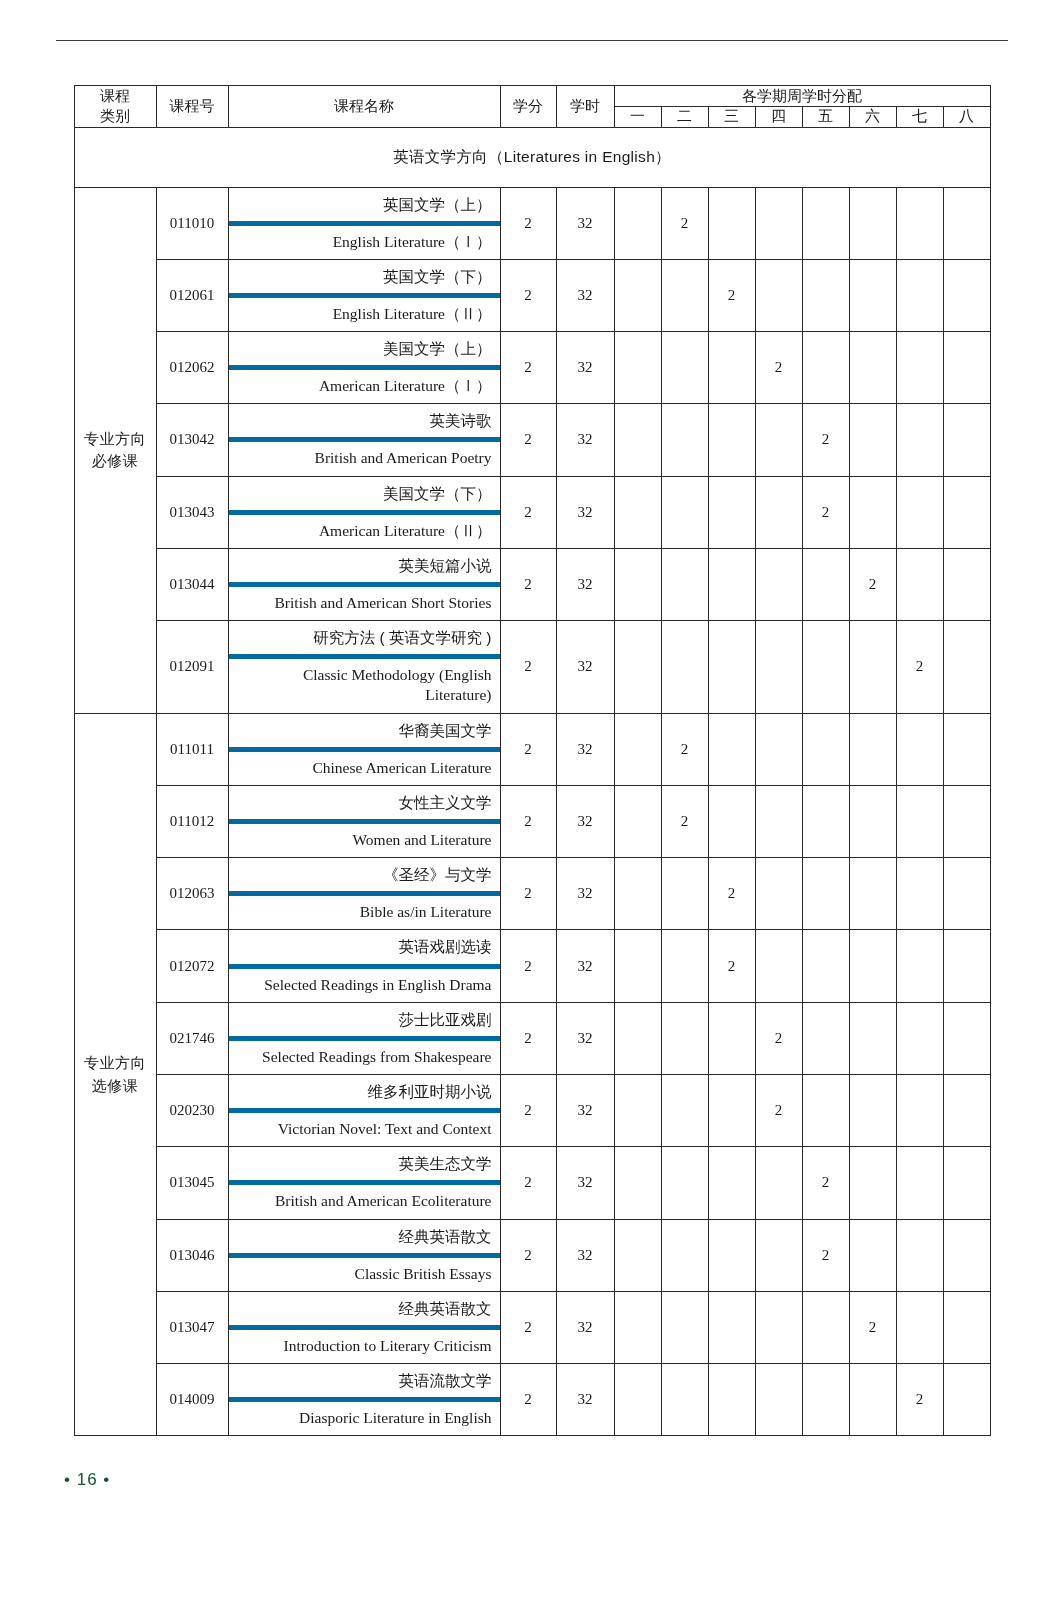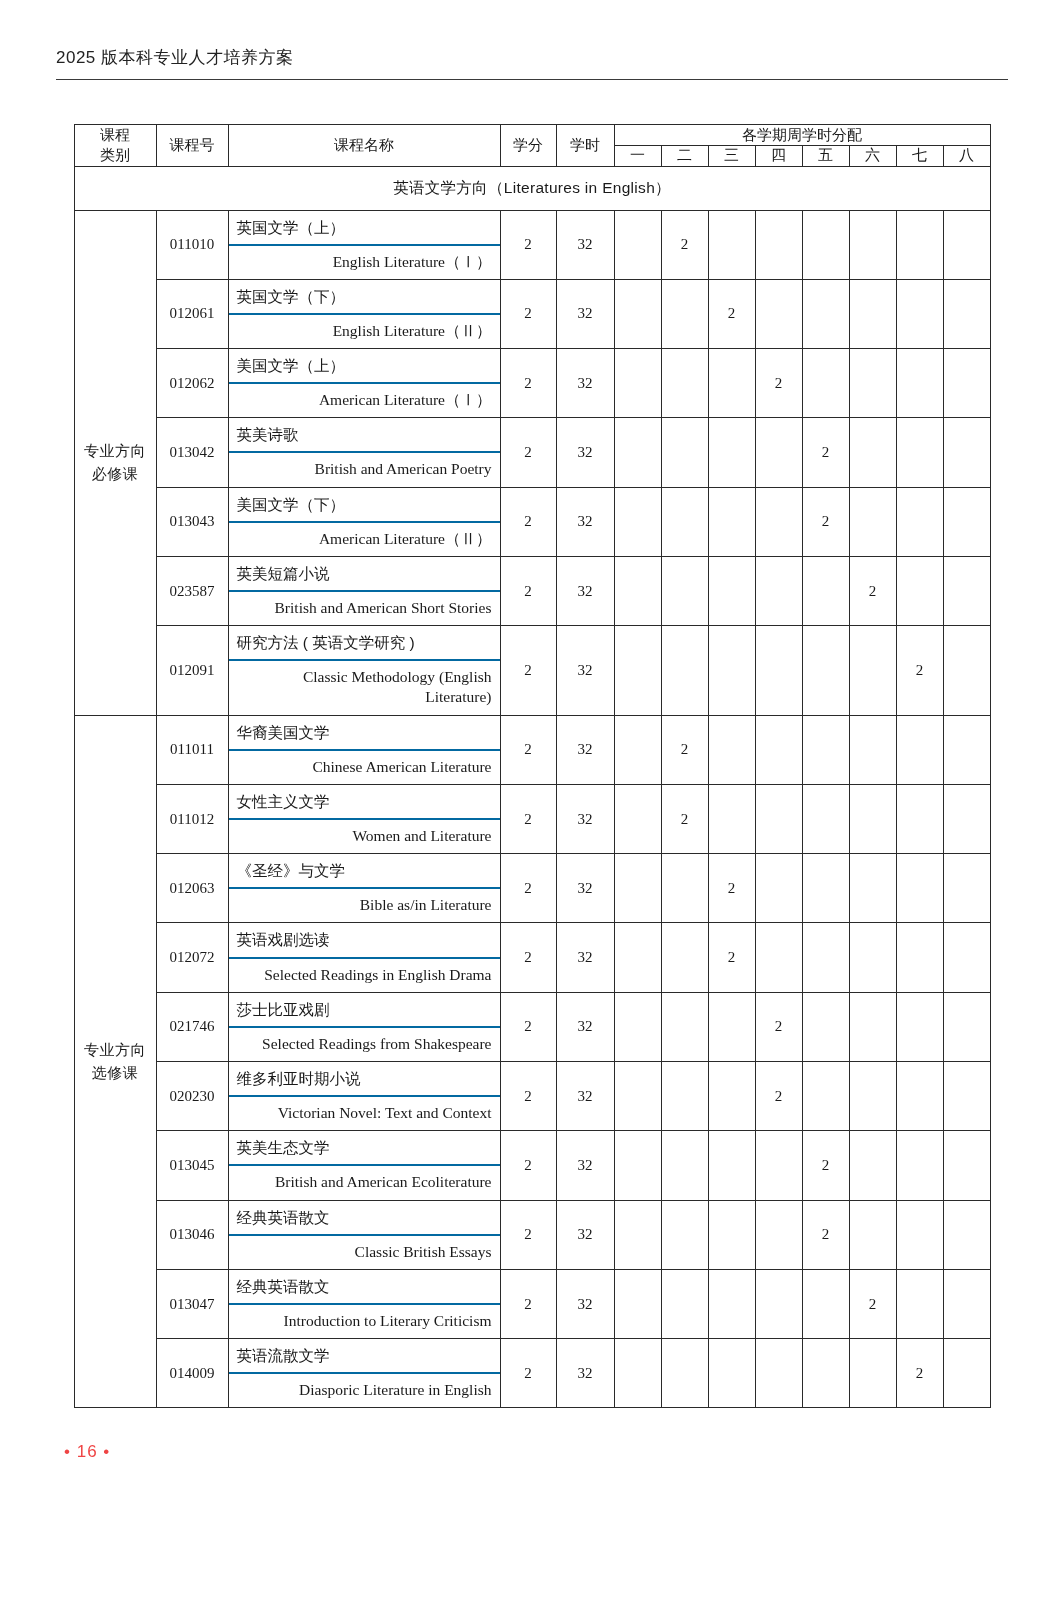--- a/index.html
+++ b/index.html
@@ -71,43 +71,43 @@
   .col-cat   { width: 82px; }
   .col-code  { width: 72px; }
   .col-name  { width: 272px; }
   .col-cred  { width: 56px; }
   .col-hrs   { width: 58px; }
   .col-term  { width: 47px; }
 
   tr.section-row td {
     font-family: "Liberation Sans", sans-serif;
     font-size: 15.5px;
-    padding: 11px 0;
+    padding: 19px 0;
     letter-spacing: 0.3px;
   }
   td.cat {
     font-family: "Liberation Sans", sans-serif;
     font-size: 15.5px;
     line-height: 1.5;
     letter-spacing: 0.5px;
   }
   td.code {
     font-family: "Liberation Serif", serif;
     font-size: 15.5px;
   }
   td.namecell {
     padding: 0;
     border: 1px solid #2a2a2a;
   }
   .name-zh {
-    text-align: left;
+    text-align: right;
     font-family: "Liberation Sans", sans-serif;
     font-size: 15.5px;
     padding: 7px 8px 6px 8px;
-    border-bottom: 2px solid #0369a1;
+    border-bottom: 5px solid #0369a1;
     line-height: 1.3;
   }
   .name-en {
     text-align: right;
     font-family: "Liberation Serif", serif;
     font-size: 15.5px;
     padding: 6px 8px 7px 8px;
     line-height: 1.3;
   }
   td.num {
@@ -115,31 +115,30 @@
     font-size: 15.5px;
   }
   td.term {
     font-family: "Liberation Serif", serif;
     font-size: 15.5px;
   }
   .footer {
     margin-top: 34px;
     font-family: "Liberation Sans", sans-serif;
     font-size: 17px;
-    color: #ef4444;
+    color: #14532d;
     padding-left: 8px;
     letter-spacing: 1px;
   }
 </style>
 </head>
 <body>
 
 <div class="page">
 
-  <div class="header">2025 版本科专业人才培养方案</div>
   <hr class="header-rule">
 
 
   <table class="plan">
     <colgroup>
       <col class="col-cat">
         <col class="col-code">
         <col class="col-name">
       <col class="col-cred">
         <col class="col-hrs">
@@ -259,21 +258,21 @@
           <td class="term"></td>
           <td class="term"></td>
           <td class="term"></td>
           <td class="term"></td>
           <td class="term">2</td>
           <td class="term"></td>
           <td class="term"></td>
           <td class="term"></td>
         </tr>
         <tr>
-          <td class="code">023587</td>
+          <td class="code">013044</td>
           <td class="namecell">
             <div class="name-zh">英美短篇小说</div>
             <div class="name-en">British and American Short Stories</div>
           </td>
           <td class="num">2</td>
           <td class="num">32</td>
           <td class="term"></td>
           <td class="term"></td>
           <td class="term"></td>
           <td class="term"></td>

